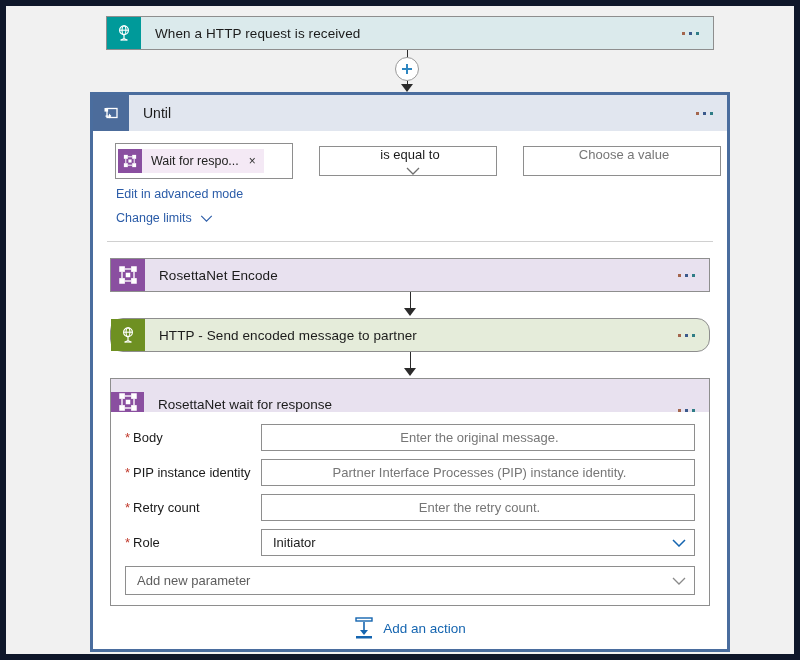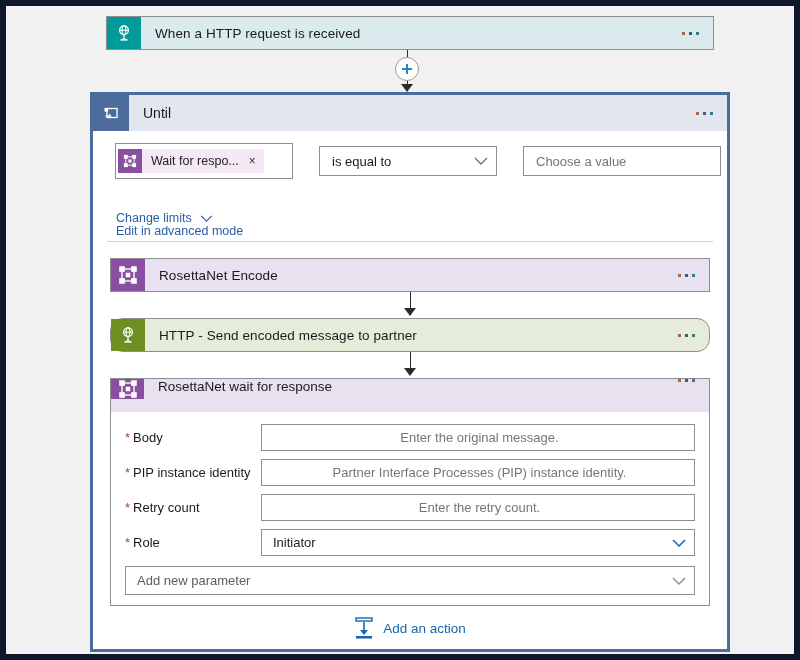--- a/index.html
+++ b/index.html
@@ -127,52 +127,53 @@
     font-size: 12px; color: #333; cursor: default;
     line-height: 1;
   }
   .field {
     height: 30px;
     border: 1px solid #8e8e8e;
     background: #fff;
     display: flex; align-items: center;
     padding: 0 8px 0 12px;
     font-size: 13px;
+    flex-direction: column;
   }
   .field .val { color: #1b1b1b; flex: 1; white-space: nowrap; }
   .field .ph  { color: #767676; flex: 1; white-space: nowrap; }
   .chev { width: 14px; height: 8px; margin-left: 6px; }
 
   .link {
     position: absolute;
     font-size: 12.5px; color: #2b5ca8;
     white-space: nowrap;
   }
-  #adv-link { left: 23px; top: 92px; margin-top: 37px; }
+  #adv-link { left: 23px; top: 92px; }
   #limits-link { left: 23px; top: 116px; display: flex; align-items: center; gap: 8px; }
 
   #divider {
     position: absolute; left: 14px; top: 146px;
     width: 606px; height: 1px; background: #d0d0d0;
   }
 
   
   #card-encode { left: 17px; top: 163px; width: 600px; background: #e8e1ef; }
   #card-encode .icon-box { background: #8a4fa0; }
   #card-http { left: 17px; top: 223px; width: 600px; background: #e5ecda; border-radius: 13px; }
   #card-http .icon-box { background: #6e9022; }
 
   #card-wait {
     position: absolute;
     left: 17px; top: 283px; width: 600px;
     border: 1px solid #8e8e8e;
     background: #ffffff;
   }
   #card-wait .wait-header {
-    display: flex; align-items: flex-start;
+    display: flex; align-items: flex-end;
     height: 33px;
     background: #e8e1ef;
   }
   #card-wait .wait-header .icon-box {
     width: 33px; min-width: 33px; background: #8a4fa0;
     display: flex; align-items: center; justify-content: center;
   }
   #card-wait .wait-header .card-title {
     flex: 1; display: flex; align-items: center;
     padding-left: 14px; font-size: 13.5px; color: #1b1b1b;

